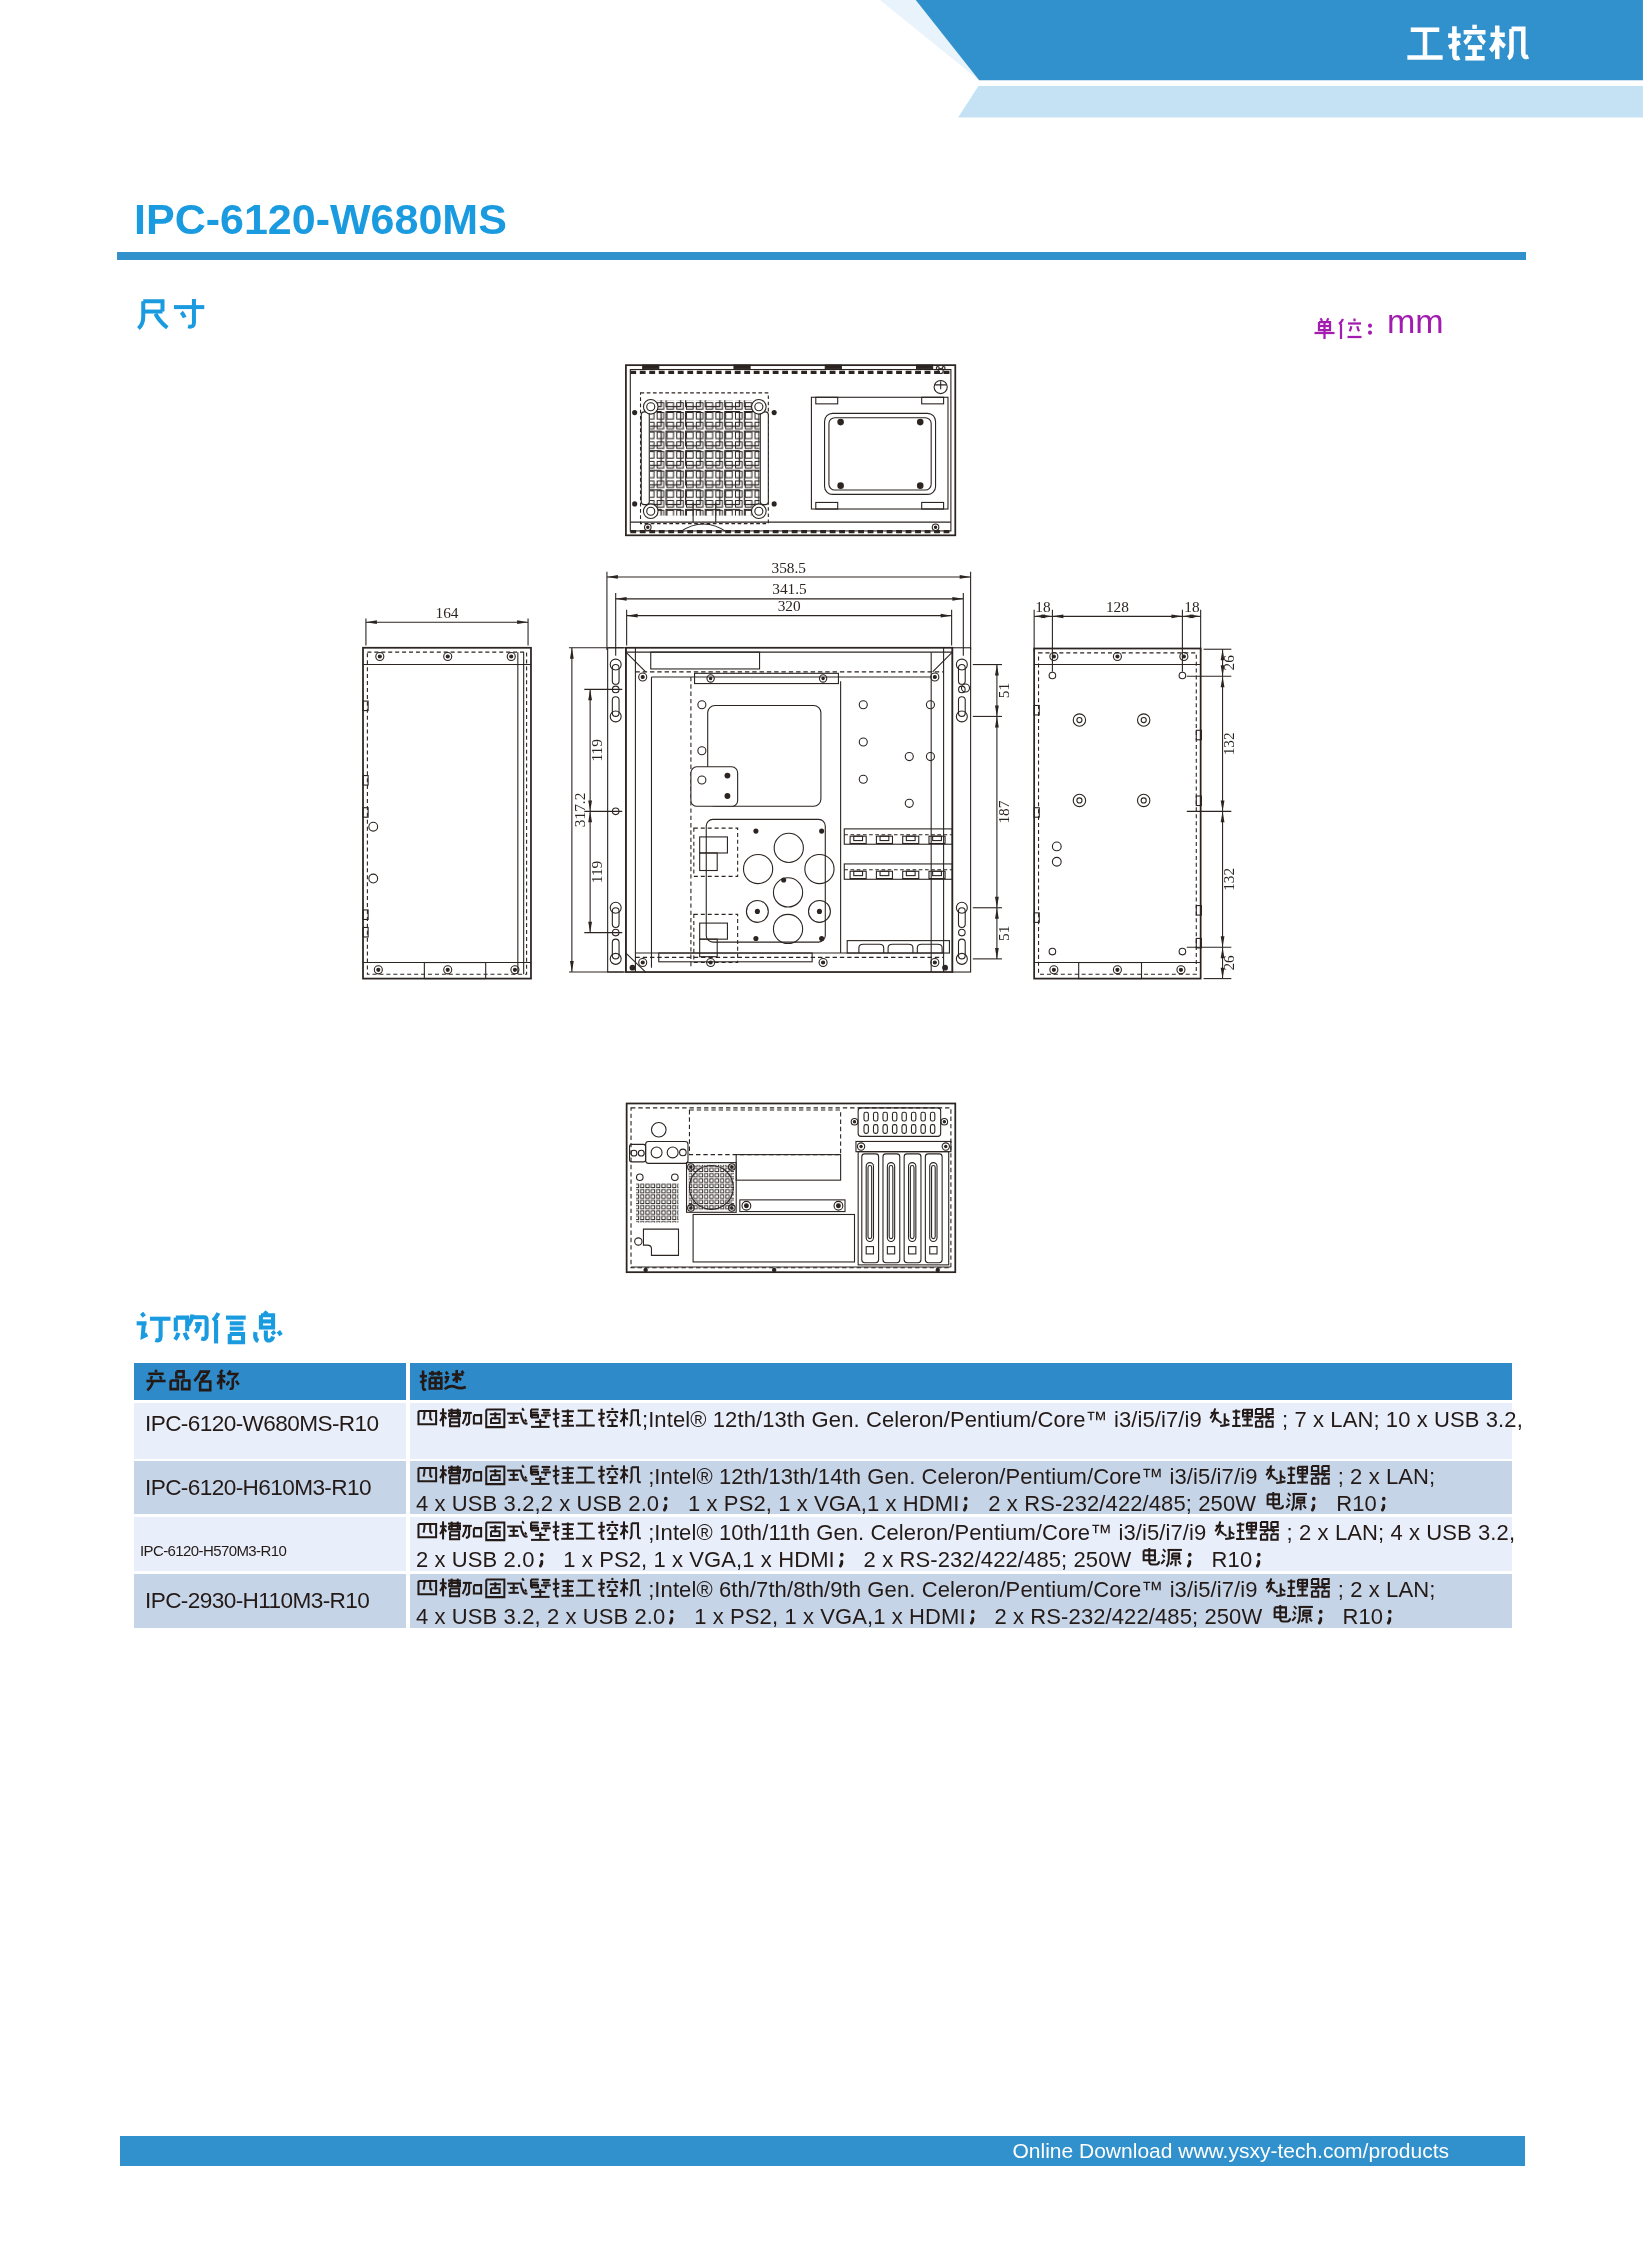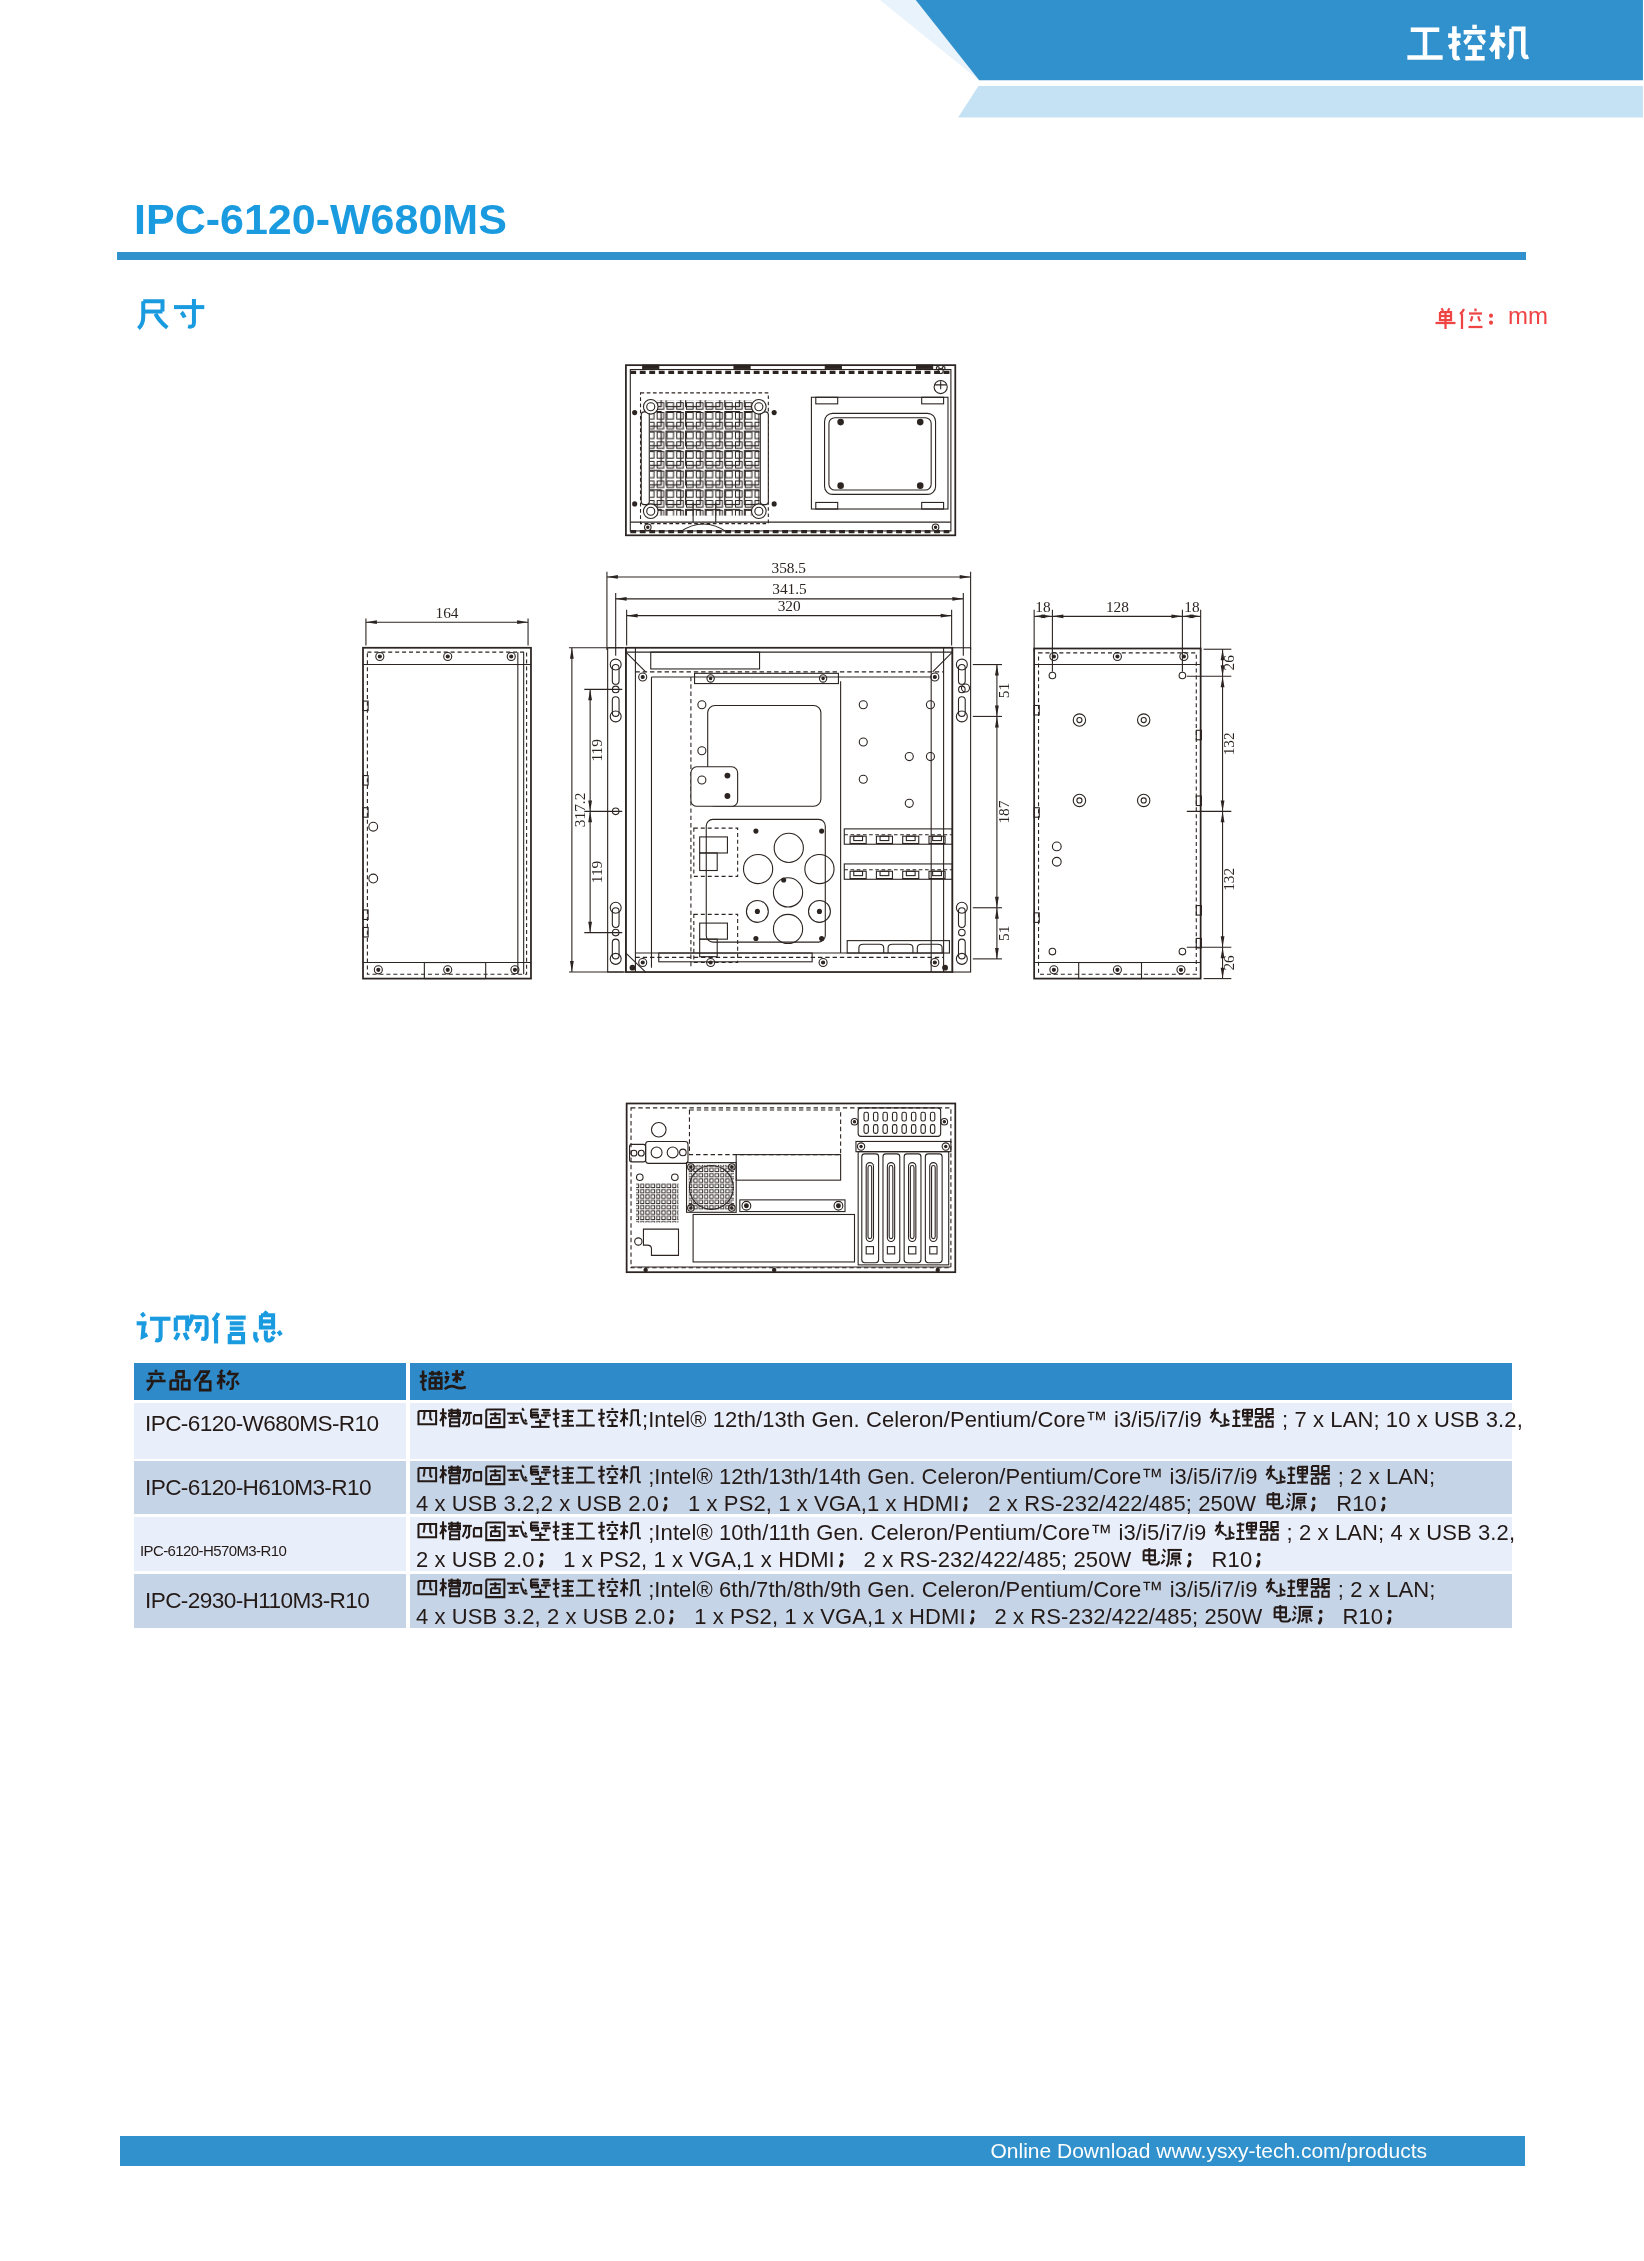--- a/index.html
+++ b/index.html
@@ -282,21 +282,21 @@
     </svg><svg class="cg" style="width:42px;height:42px" viewBox="0 0 100 100">
       <use href="#g673a"></use>
     </svg></div>
 <div style="position:absolute;left:134px;top:198px;font-weight:bold;font-size:43px;line-height:43px;color:#1a9be0;letter-spacing:0px">IPC-6120-W680MS</div>
 <div style="position:absolute;left:117px;top:252px;width:1409px;height:8px;background:#3191cc"></div>
 <div class="cjkrun b" style="left:134px;top:296px;color:#1a9be0"><svg class="cg" style="width:37px;height:37px" viewBox="0 0 100 100">
       <use href="#g5c3a"></use>
     </svg><svg class="cg" style="width:37px;height:37px" viewBox="0 0 100 100">
       <use href="#g5bf8"></use>
     </svg></div>
-<div class="cjkrun" style="left:1433px;top:307px;color:#ef4444;font-size:24px"><svg class="cg" style="width:25px;height:25px" viewBox="0 0 100 100">
+<div class="cjkrun" style="left:1312px;top:307px;color:#a21caf;font-size:34px"><svg class="cg" style="width:25px;height:25px" viewBox="0 0 100 100">
       <use href="#g5355"></use>
     </svg><svg class="cg" style="width:25px;height:25px" viewBox="0 0 100 100">
       <use href="#g4f4d"></use>
     </svg><svg class="cg" style="width:25px;height:25px" viewBox="0 0 100 100">
       <use href="#gff1a"></use>
     </svg><span style="font-family:'Liberation Sans';position:relative;top:-5.1px">mm</span></div>
 <svg id="draw" width="1644" height="2261" viewBox="0 0 2251 3096" style="position:absolute;left:0;top:0">
     <style>#draw{stroke:#2b2421;fill:none}#draw .w1{stroke-width:1.5}#draw .w2{stroke-width:2.4}#draw text{stroke:none;fill:#2b2421;font-family:"Liberation Serif",serif}</style>
     <defs>
       <pattern id="pg1" width="13.4" height="13.4" patternUnits="userSpaceOnUse">
@@ -1043,13 +1043,13 @@
       </svg> 2 x RS-232/422/485; 250W <svg class="cg" viewBox="0 0 100 100">
         <use href="#g7535"></use>
       </svg><svg class="cg" viewBox="0 0 100 100">
         <use href="#g6e90"></use>
       </svg><svg class="cg" viewBox="0 0 100 100">
         <use href="#gff1b"></use>
       </svg> R10<svg class="cg" viewBox="0 0 100 100">
         <use href="#gff1b"></use>
       </svg></div>
   </div>
-<div style="position:absolute;left:120px;top:2136px;width:1405px;height:30px;background:#3191cc;color:#fff;font-size:21px;display:flex;align-items:center;justify-content:flex-end;padding-right:98px;box-sizing:border-box">Online Download www.ysxy-tech.com/products</div>
+<div style="position:absolute;left:120px;top:2136px;width:1405px;height:30px;background:#3191cc;color:#fff;font-size:21px;display:flex;align-items:center;justify-content:flex-end;padding-right:76px;box-sizing:border-box">Online Download www.ysxy-tech.com/products</div>
 
 </body></html>

